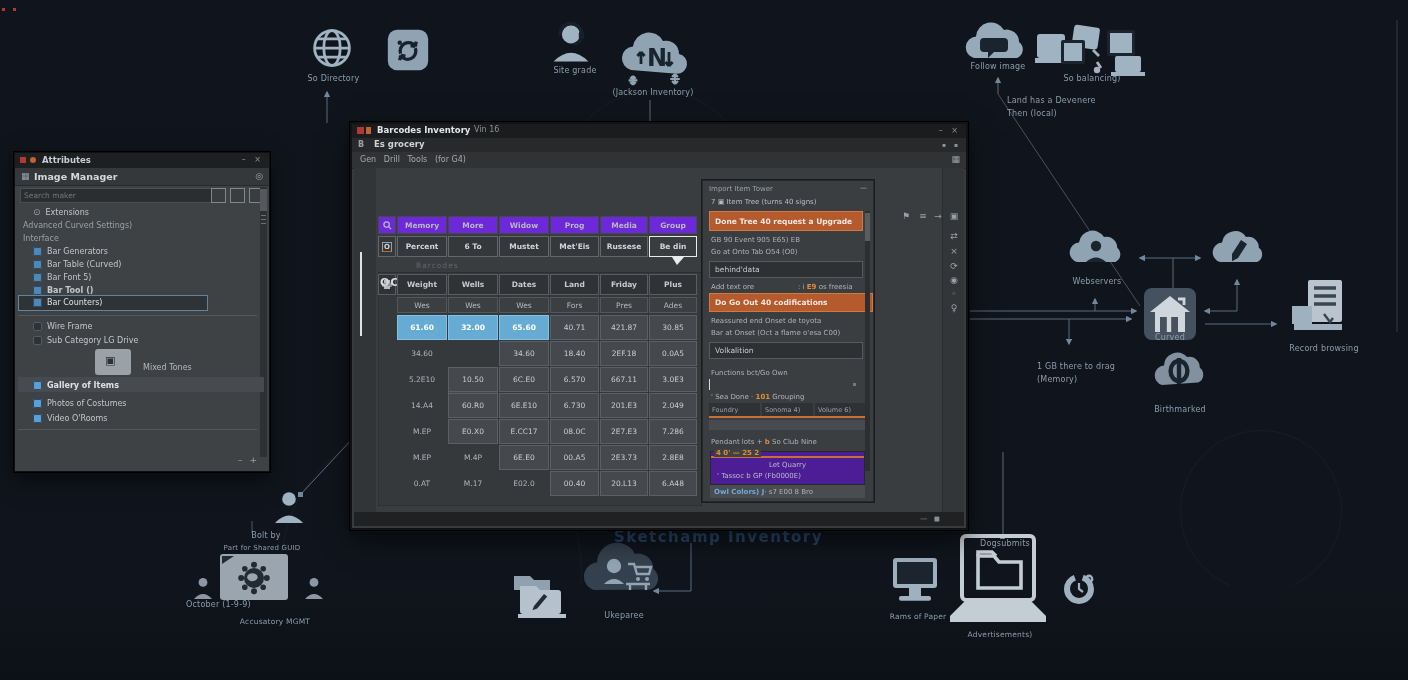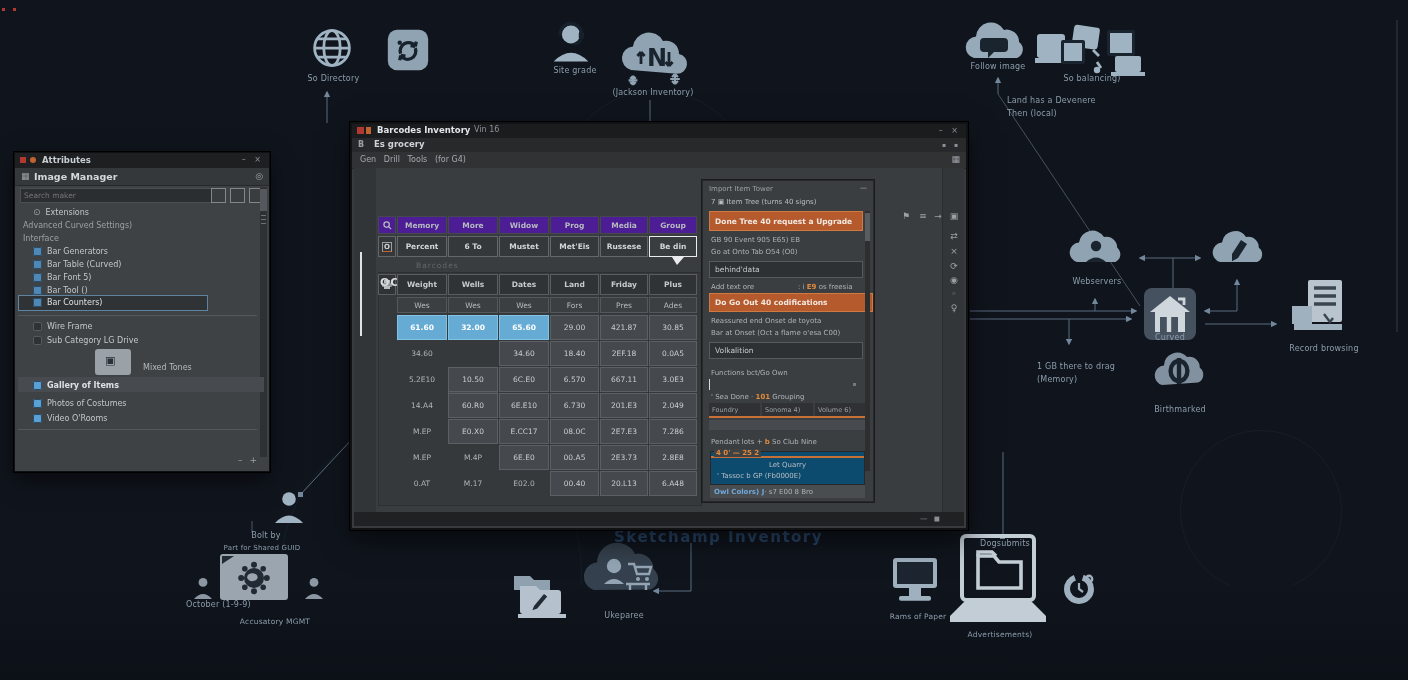--- a/index.html
+++ b/index.html
@@ -26,21 +26,21 @@
          box-shadow:inset 0 0 0 1px #2c4c66;}
   .lp-ic.dark{background:#2e3236;box-shadow:inset 0 0 0 1px #555a5f;}
   .lp-ic.bright{background:#58a0d6;}
   .lp-sec{color:#9aa0a5;}
   
   #mainwin{position:absolute;left:350px;top:122px;width:618px;height:408px;background:#383b3e;
            border:2px solid #101214;box-shadow:0 0 0 1px #000,0 10px 26px rgba(0,0,0,.6);box-sizing:border-box;}
   #win-content{position:absolute;left:2px;top:44px;width:610px;height:348px;background:#3a3d40;overflow:hidden;}
   .cell{position:absolute;box-sizing:border-box;display:flex;align-items:center;justify-content:center;
         font-size:7.5px;color:#c9cdd1;background:#45484c;border:1px solid #5c6064;}
-  .cell.h1{background:#4c1d95;border:1px solid #46494c;color:#b7bbbf;font-weight:bold;}
+  .cell.h1{background:#6d28d9;border:1px solid #46494c;color:#b7bbbf;font-weight:bold;}
   .cell.h2{background:#35383b;border:1px solid #63676b;color:#d2d6da;font-weight:bold;}
   .cell.h2b{background:#303336;border:1px solid #5a5e62;color:#c7cbd0;font-weight:bold;}
   .cell.unit{background:#3c3f42;border:1px solid #54585c;color:#b5b9bd;}
   .cell.blue{background:#66abd4;border:1px solid #82c2e4;color:#fff;font-weight:bold;}
   .cell.lab{background:transparent;border:none;color:#afb4b8;}
   .cell.sel{border:1px solid #e9ebed;background:#3a3d40;}
   
   #inspector{position:absolute;left:350px;top:56px;width:172px;height:322px;background:#3b3e41;
              border:1px solid #26282a;box-shadow:0 0 0 1px #1a1c1e;box-sizing:border-box;}
   .insp-t{position:absolute;font-size:7px;color:#aeb3b8;}
@@ -359,21 +359,21 @@
     <span>Bar Generators</span>
   </div>
   <div class="lp-row" style="top:105px;">
     <span class="lp-ic"></span>
     <span>Bar Table (Curved)</span>
   </div>
   <div class="lp-row" style="top:118px;">
     <span class="lp-ic"></span>
     <span>Bar Font 5)</span>
   </div>
-  <div class="lp-row" style="top:131px;">
+  <div class="lp-row" style="top:131px;font-weight:bold;">
     <span class="lp-ic"></span>
     <span>Bar Tool ()</span>
   </div>
   <div class="abs" style="left:3px;top:142px;width:188px;height:14px;background:#2f3336;border:1px solid #5f84a2;"></div>
   <div class="lp-row" style="top:143px;">
     <span class="lp-ic"></span>
     <span style="color:#dde1e4;">Bar Counters)</span>
   </div>
   <div class="abs" style="left:3px;top:162px;right:12px;height:1px;background:#54585c;"></div>
 
@@ -489,21 +489,21 @@
         <div class="cell h2b" style="left: 295px; top: 106px; width: 48px; height: 21px;">Plus</div>
         <div class="cell unit" style="left: 43px; top: 129px; width: 50px; height: 16px;">Wes</div>
         <div class="cell unit" style="left: 94px; top: 129px; width: 50px; height: 16px;">Wes</div>
         <div class="cell unit" style="left: 145px; top: 129px; width: 50px; height: 16px;">Wes</div>
         <div class="cell unit" style="left: 196px; top: 129px; width: 49px; height: 16px;">Fors</div>
         <div class="cell unit" style="left: 246px; top: 129px; width: 48px; height: 16px;">Pres</div>
         <div class="cell unit" style="left: 295px; top: 129px; width: 48px; height: 16px;">Ades</div>
         <div class="cell blue" style="left: 43px; top: 147px; width: 50px; height: 25px;">61.60</div>
         <div class="cell blue" style="left: 94px; top: 147px; width: 50px; height: 25px;">32.00</div>
         <div class="cell blue" style="left: 145px; top: 147px; width: 50px; height: 25px;">65.60</div>
-        <div class="cell " style="left: 196px; top: 147px; width: 49px; height: 25px;">29.00</div>
+        <div class="cell " style="left: 196px; top: 147px; width: 49px; height: 25px;">40.71</div>
         <div class="cell " style="left: 246px; top: 147px; width: 48px; height: 25px;">421.87</div>
         <div class="cell " style="left: 295px; top: 147px; width: 48px; height: 25px;">30.85</div>
         <div class="cell lab" style="left: 43px; top: 173px; width: 50px; height: 25px;">34.60</div>
         <div class="cell " style="left: 94px; top: 173px; width: 50px; height: 25px; margin-top: 32px;">27.09</div>
         <div class="cell " style="left: 145px; top: 173px; width: 50px; height: 25px;">34.60</div>
         <div class="cell " style="left: 196px; top: 173px; width: 49px; height: 25px;">18.40</div>
         <div class="cell " style="left: 246px; top: 173px; width: 48px; height: 25px;">2EF.18</div>
         <div class="cell " style="left: 295px; top: 173px; width: 48px; height: 25px;">0.0A5</div>
         <div class="cell lab" style="left: 43px; top: 199px; width: 50px; height: 25px;">5.2E10</div>
         <div class="cell " style="left: 94px; top: 199px; width: 50px; height: 25px;">10.50</div>
@@ -564,21 +564,21 @@
     <div class="abs" style="left:6px;top:222px;width:157px;height:13px;" id="minitable">
           <div style="position: absolute; left: 0px; top: 0px; width: 51px; height: 13px; background: rgb(47, 49, 52); color: rgb(154, 160, 166); font-size: 6.5px; display: flex; align-items: center; padding-left: 3px; box-sizing: border-box;">Foundry</div>
           <div style="position: absolute; left: 53px; top: 0px; width: 51px; height: 13px; background: rgb(47, 49, 52); color: rgb(154, 160, 166); font-size: 6.5px; display: flex; align-items: center; padding-left: 3px; box-sizing: border-box;">Sonoma 4)</div>
           <div style="position: absolute; left: 106px; top: 0px; width: 51px; height: 13px; background: rgb(47, 49, 52); color: rgb(154, 160, 166); font-size: 6.5px; display: flex; align-items: center; padding-left: 3px; box-sizing: border-box;">Volume 6)</div>
         </div>
     <div class="abs" style="left:6px;top:235px;width:157px;height:2px;background:#c87137;"></div>
     <div class="abs" style="left:6px;top:239px;width:157px;height:10px;background:#474a4e;"></div>
 
     <span class="insp-t" style="left:8px;top:257px;"><span>Pendant lots + </span><b class="orange">b</b><span> So Club Nine</span></span>
 
-    <div class="abs" style="left:7px;top:270px;width:155px;height:34px;background:#0c4a6e;border:1px solid #26282a;box-sizing:border-box;">
+    <div class="abs" style="left:7px;top:270px;width:155px;height:34px;background:#4c1d95;border:1px solid #26282a;box-sizing:border-box;">
       <div class="abs" style="left:0;top:4px;width:153px;height:2px;background:#c87137;"></div>
       <b class="abs orange" style="left:3px;top:-3px;font-size:7px;background:#3f4245;padding:0 2px;">4 0' — 25 2</b>
       <span class="abs" style="left:0;top:9px;width:100%;text-align:center;font-size:7px;color:#b9bec3;">Let Quarry</span>
       <span class="abs" style="left:6px;top:20px;font-size:7px;color:#b9bec3;">' Tassoc     b GP (Fb0000E)</span>
     </div>
     <div class="abs" style="left:7px;top:304px;width:155px;height:13px;background:#4a4d50;display:flex;align-items:center;padding-left:4px;box-sizing:border-box;font-size:7px;">
       <b class="bluetxt">Owl Colors) J</b>
       <span style="color:#aeb3b8;"> · s7 E00 8 Bro</span>
     </div>
     <div class="abs" style="right:3px;top:30px;width:5px;height:260px;background:#2c2e30;"></div>

